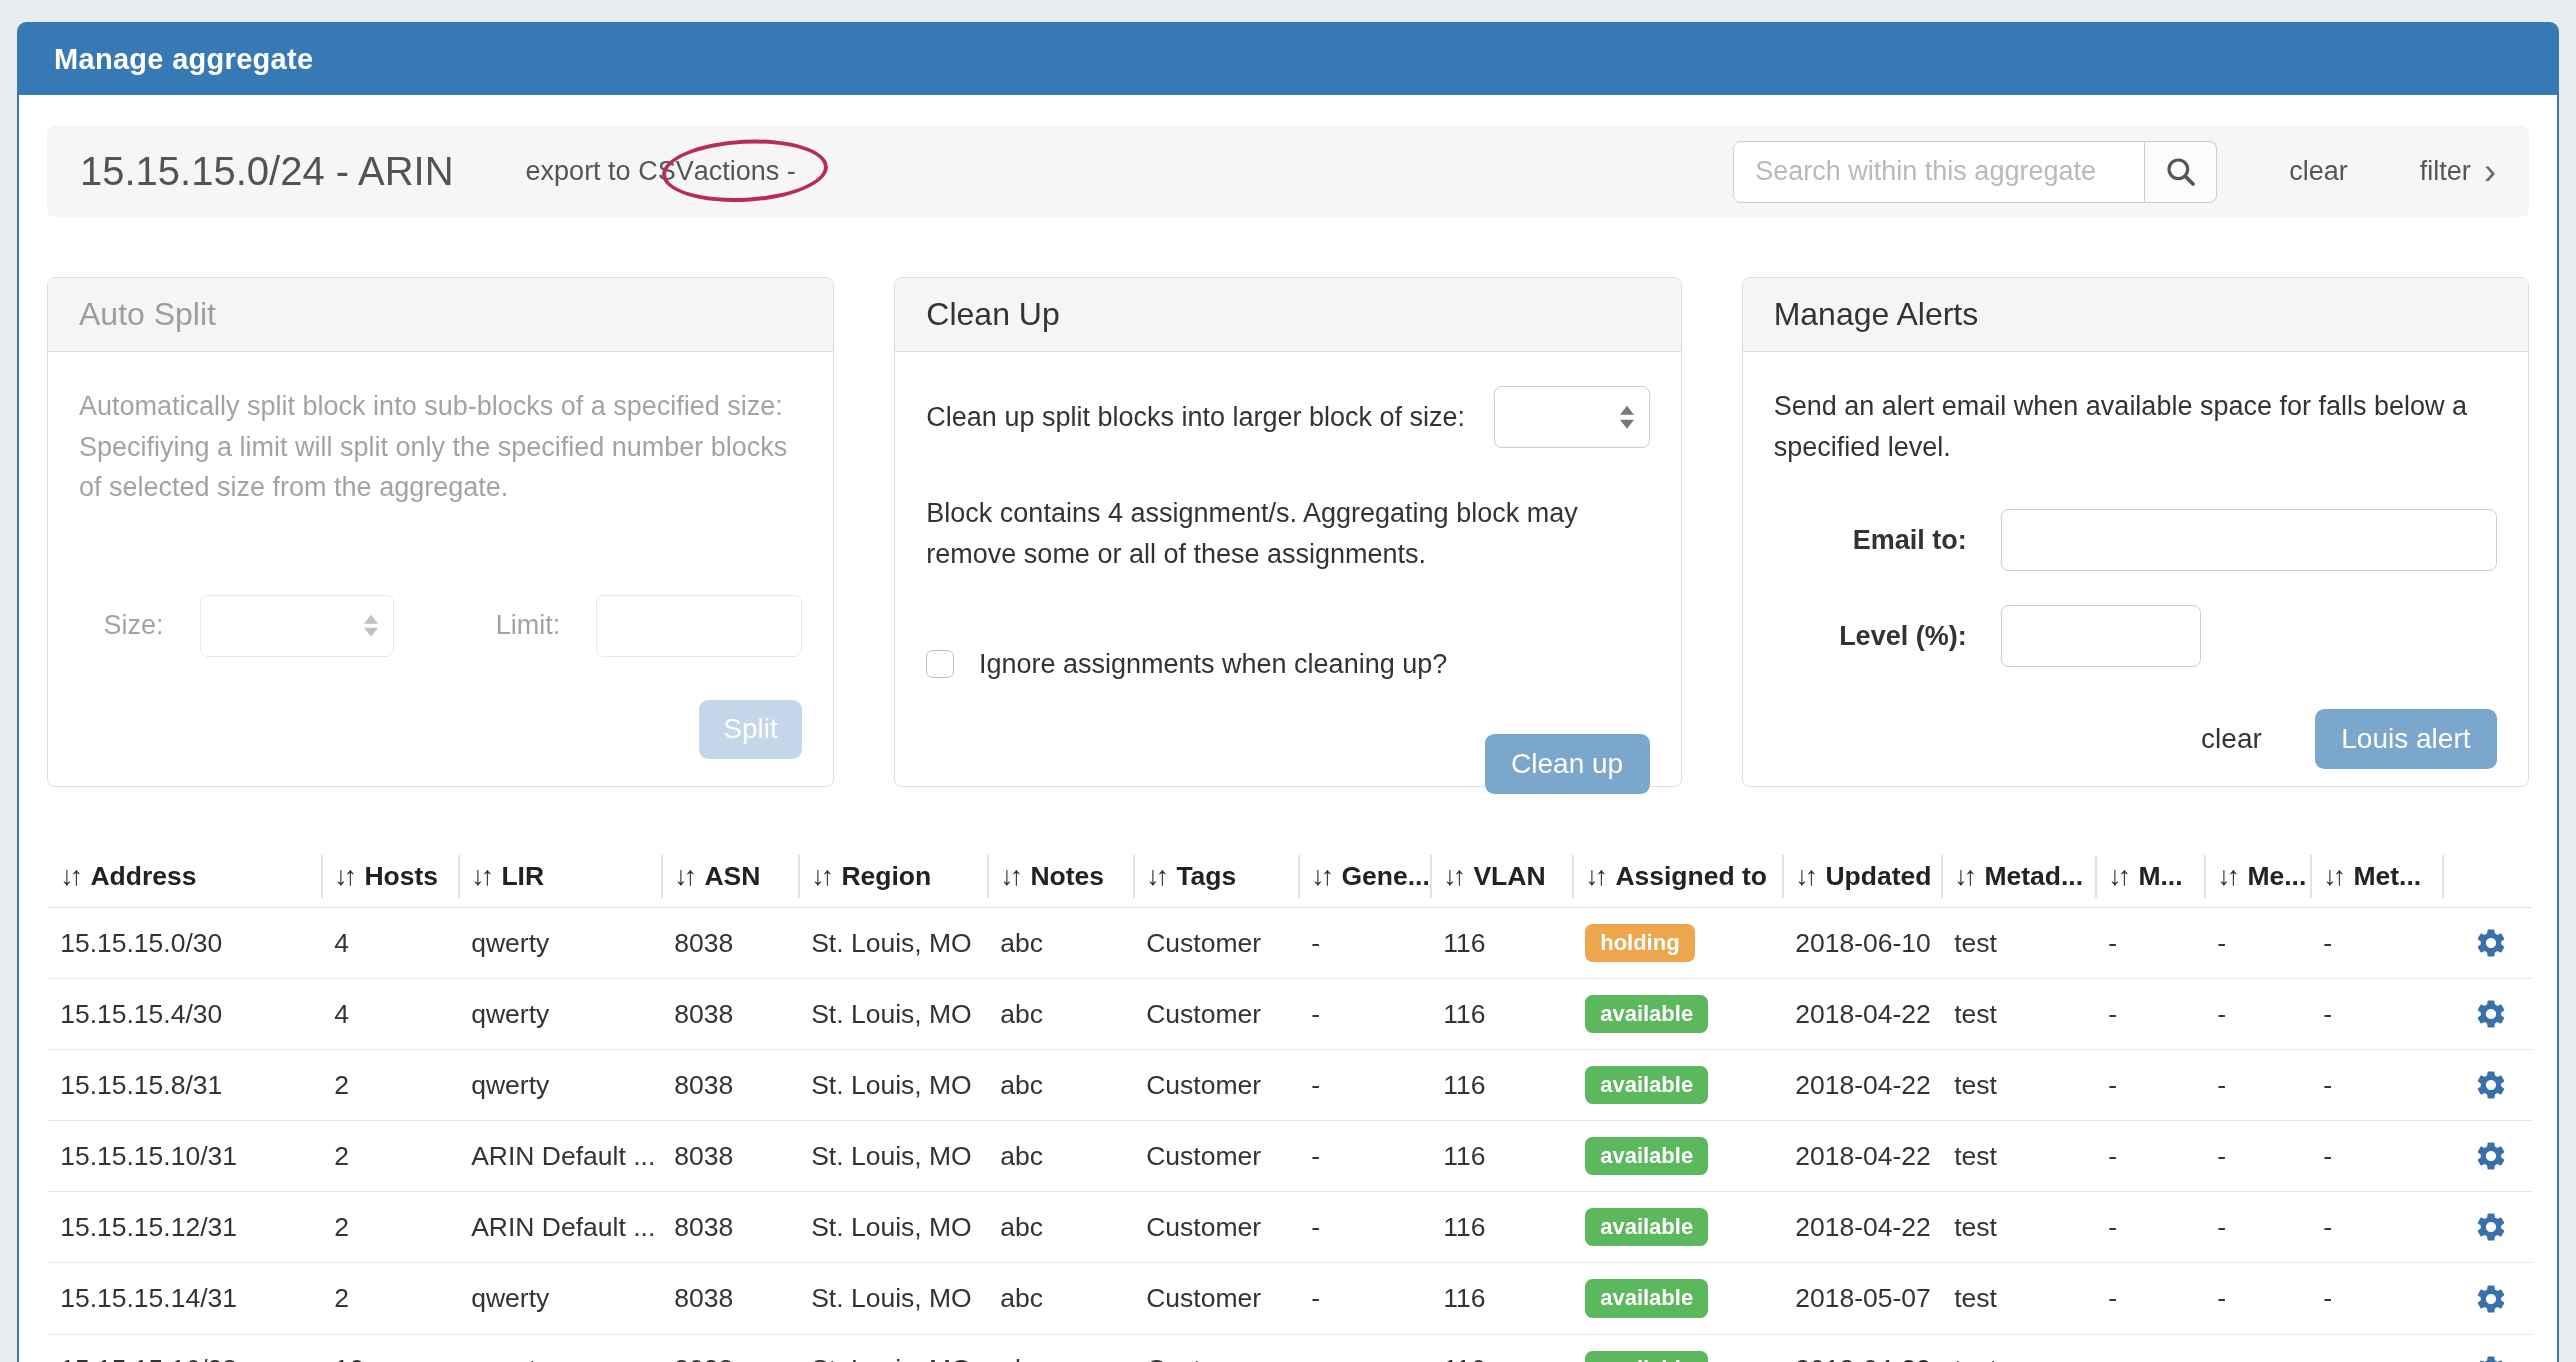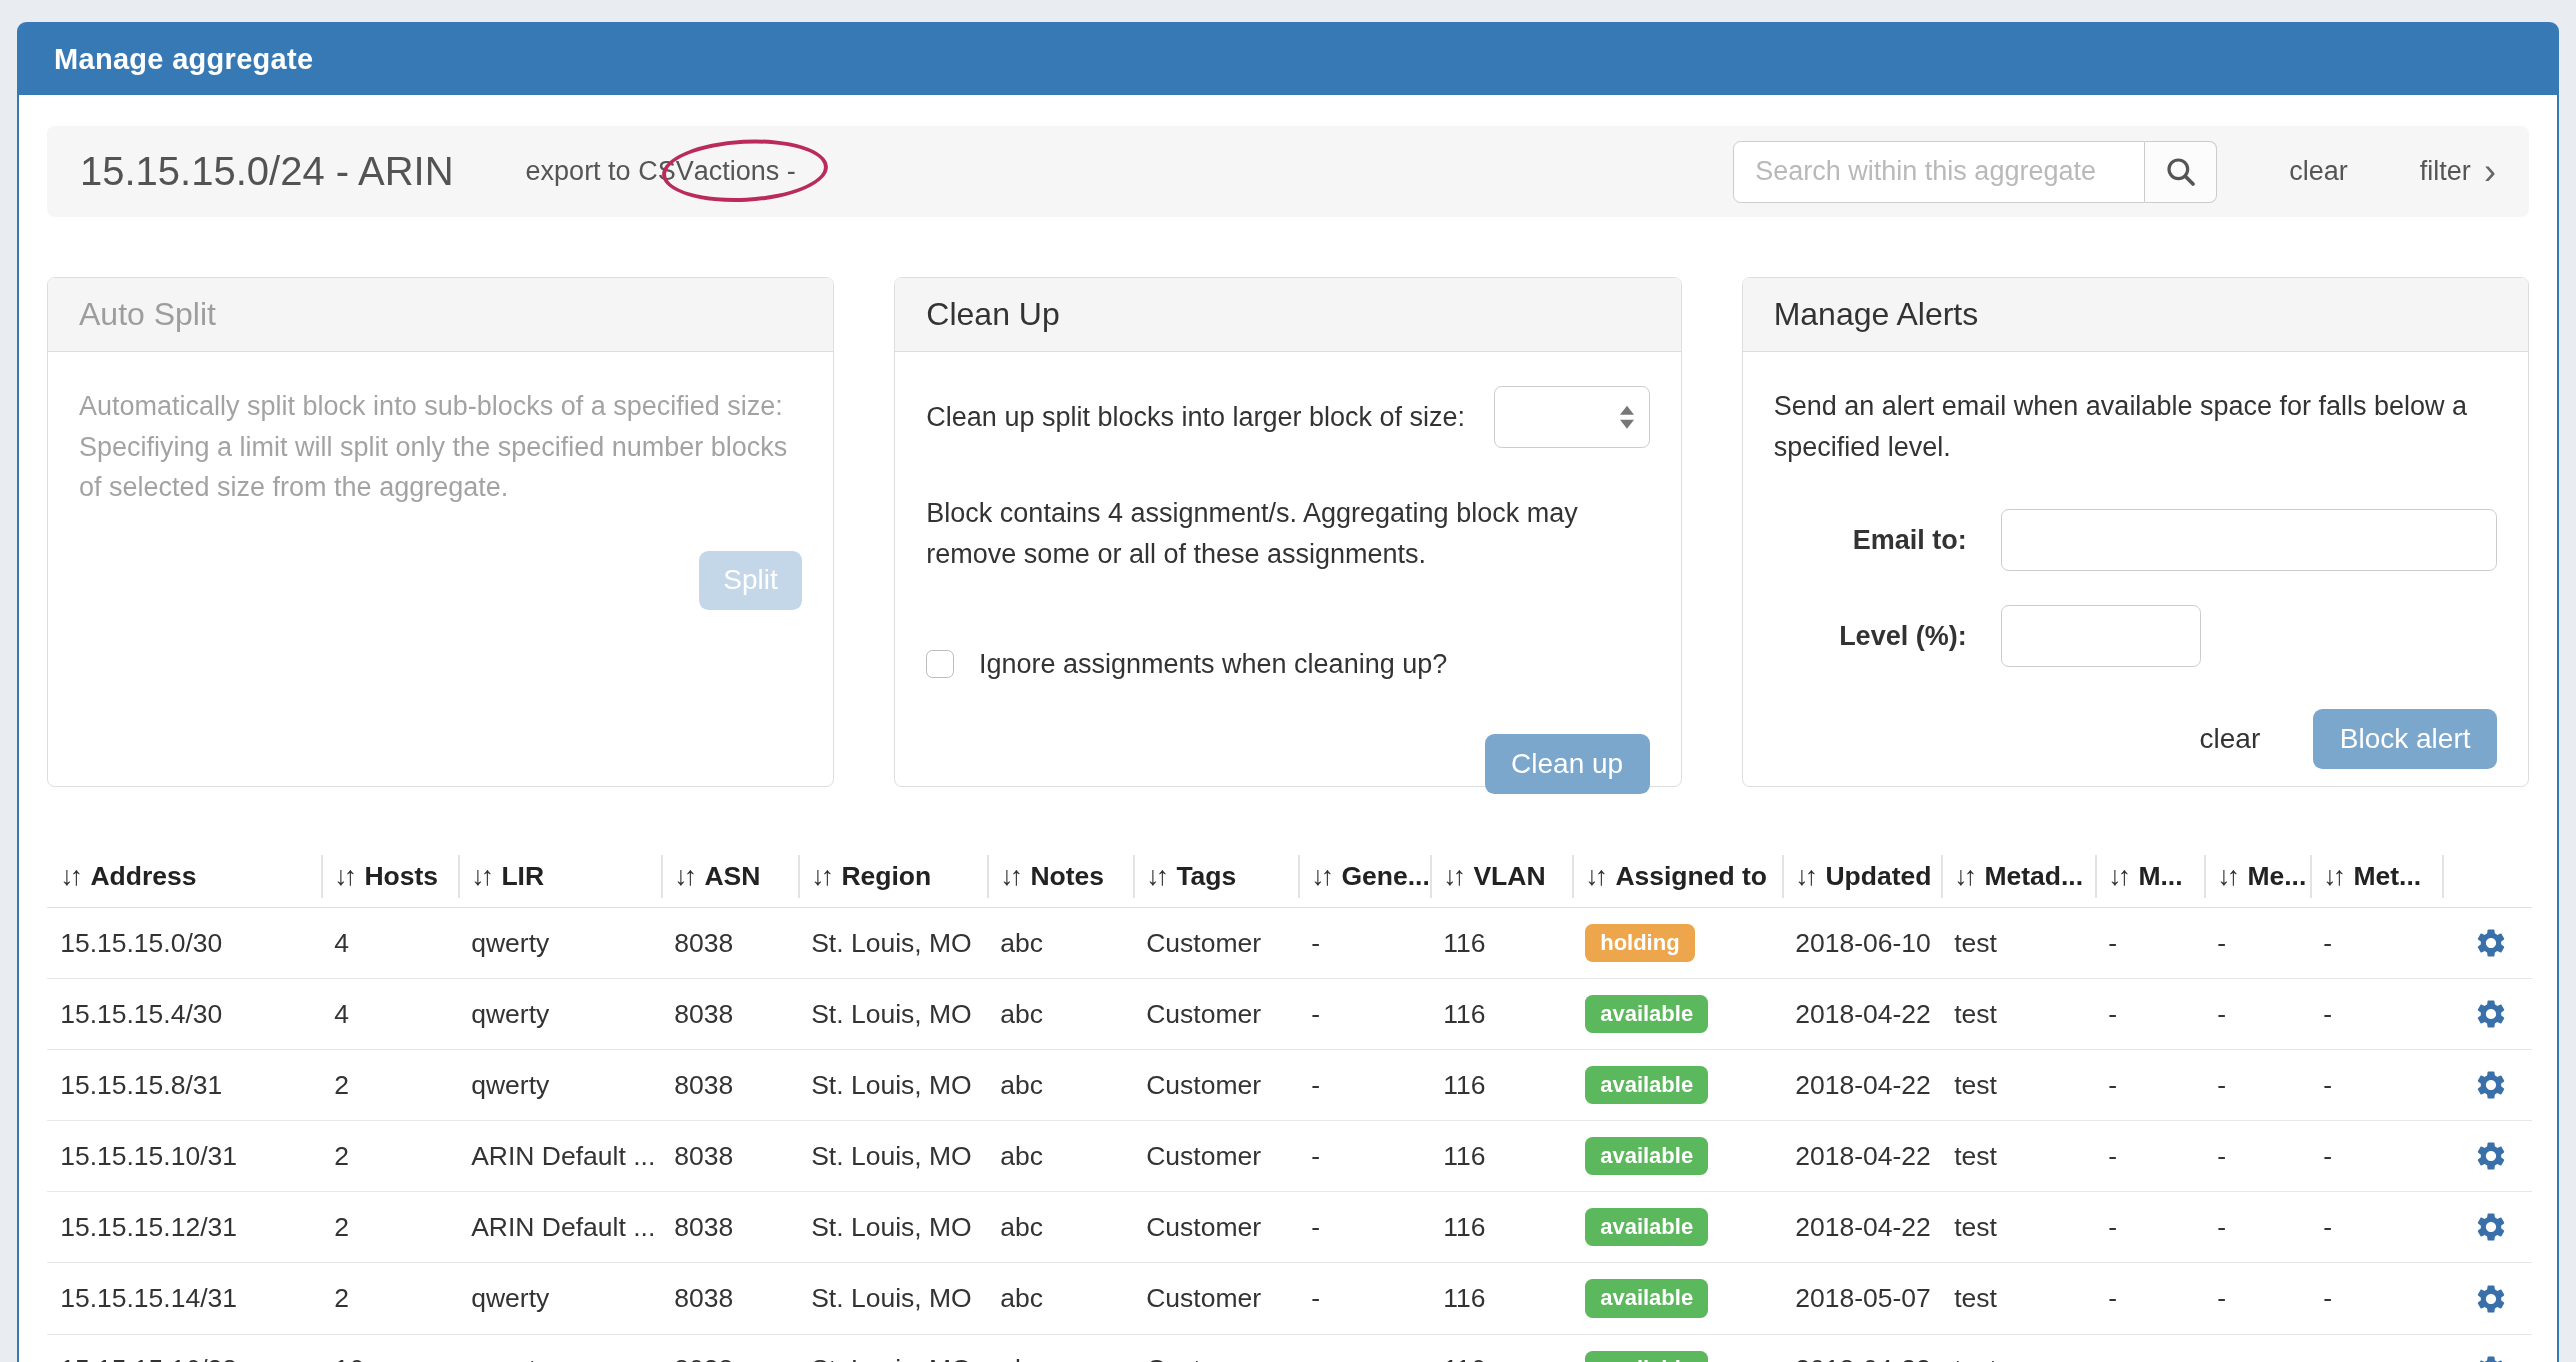--- a/index.html
+++ b/index.html
@@ -179,20 +179,31 @@
     </div>
 
     <div class="cards">
 
       <div class="card">
         <div class="card-heading">
           <span class="faded">Auto Split</span>
         </div>
         <div class="card-body faded">
           <p>Automatically split block into sub-blocks of a specified size: Specifiying a limit will split only the specified number blocks of selected size from the aggregate.</p>
+          <div class="as-form">
+            <span class="bold-label">Size:</span>
+            <span class="select">
+              <span class="caret">
+                  <i class="up"></i>
+                  <i class="down"></i>
+                </span>
+            </span>
+            <span class="bold-label as-limit-label">Limit:</span>
+            <input class="text-input as-limit-input" type="text" style="">
+          </div>
           <div class="as-split-row">
             <button class="btn-blue">Split</button>
           </div>
         </div>
       </div>
 
       <div class="card">
         <div class="card-heading">
           <span>Clean Up</span>
         </div>
@@ -226,21 +237,21 @@
           <div class="ma-row">
             <span class="ma-label">Email to:</span>
             <input class="text-input ma-email" type="text" style="">
           </div>
           <div class="ma-row" style="margin-top:34px;">
             <span class="ma-label">Level (%):</span>
             <input class="text-input ma-level" type="text" style="">
           </div>
           <div class="ma-btn-row">
             <a class="ma-clear">clear</a>
-            <button class="btn-blue">Block alert</button>
+            <button class="btn-blue">Louis alert</button>
           </div>
         </div>
       </div>
     </div>
 
     <table class="data-table">
       <colgroup>
         <col style="width:274px">
           <col style="width:137px">
           <col style="width:203px">

